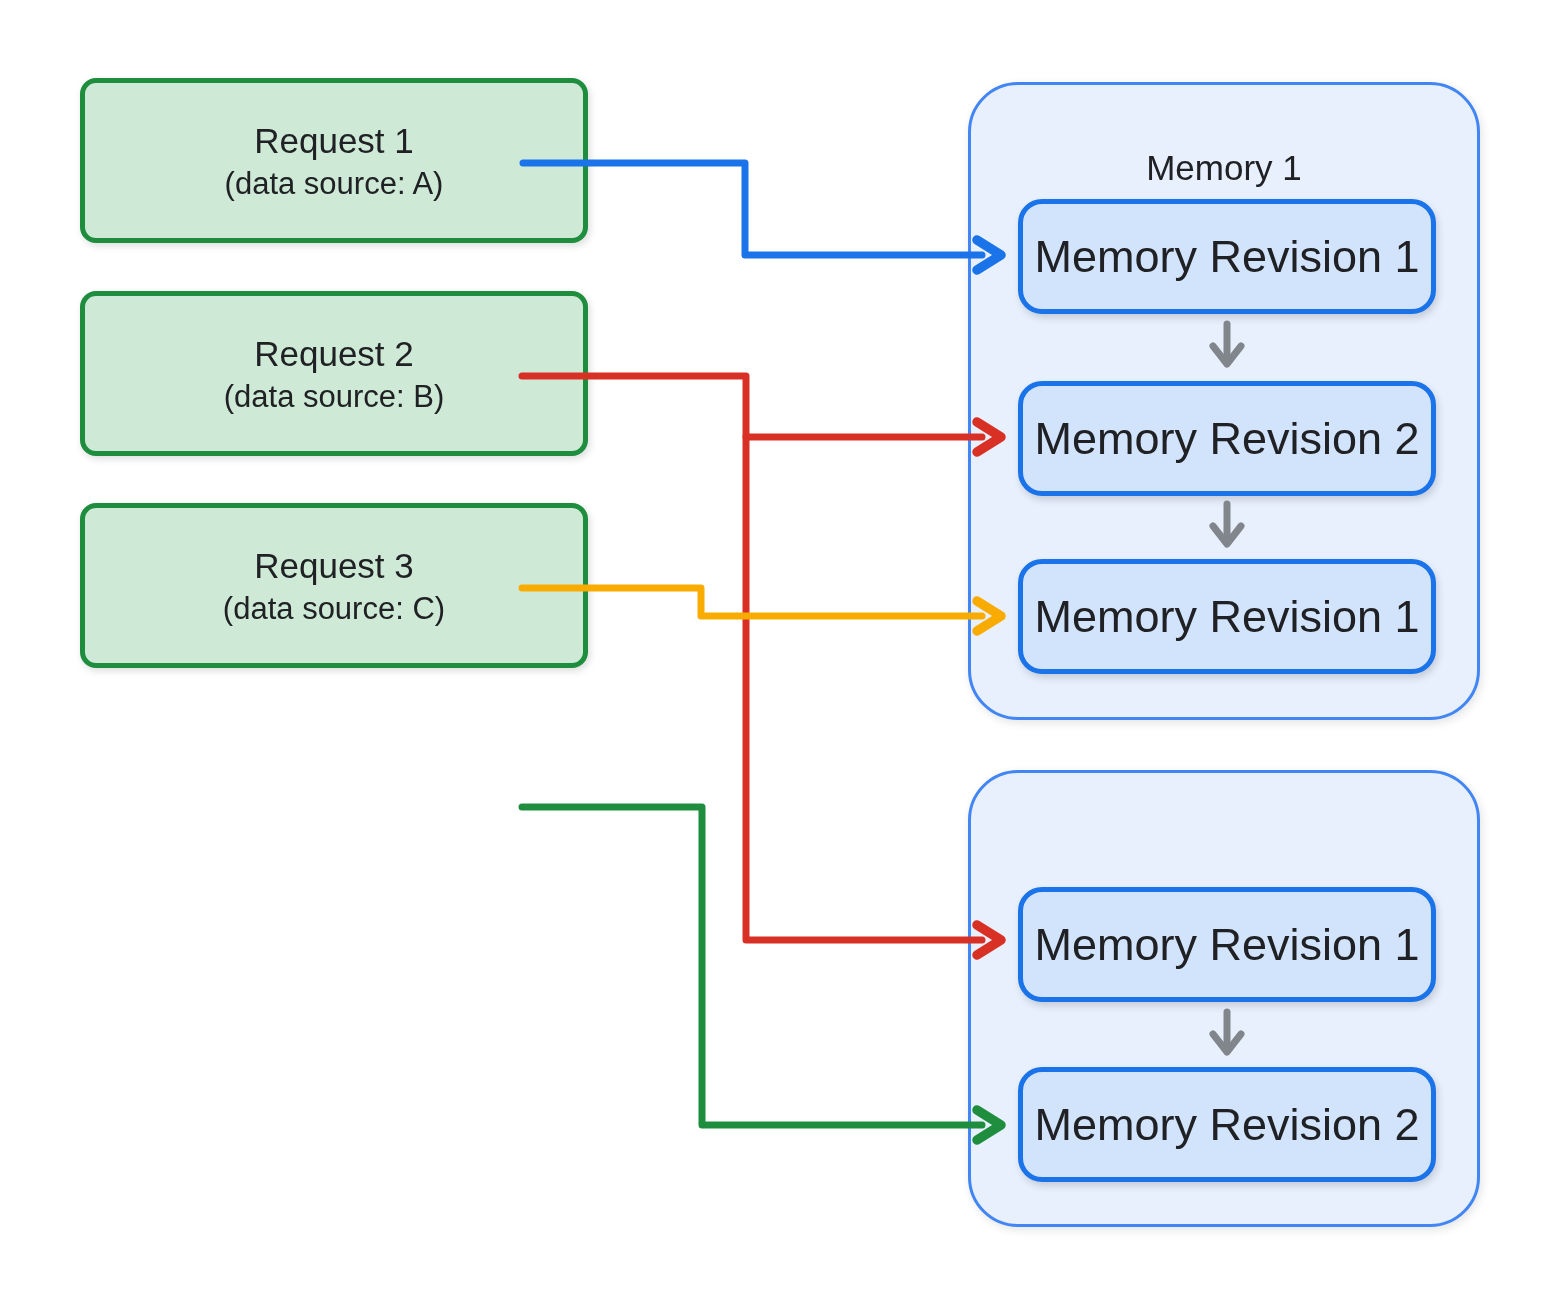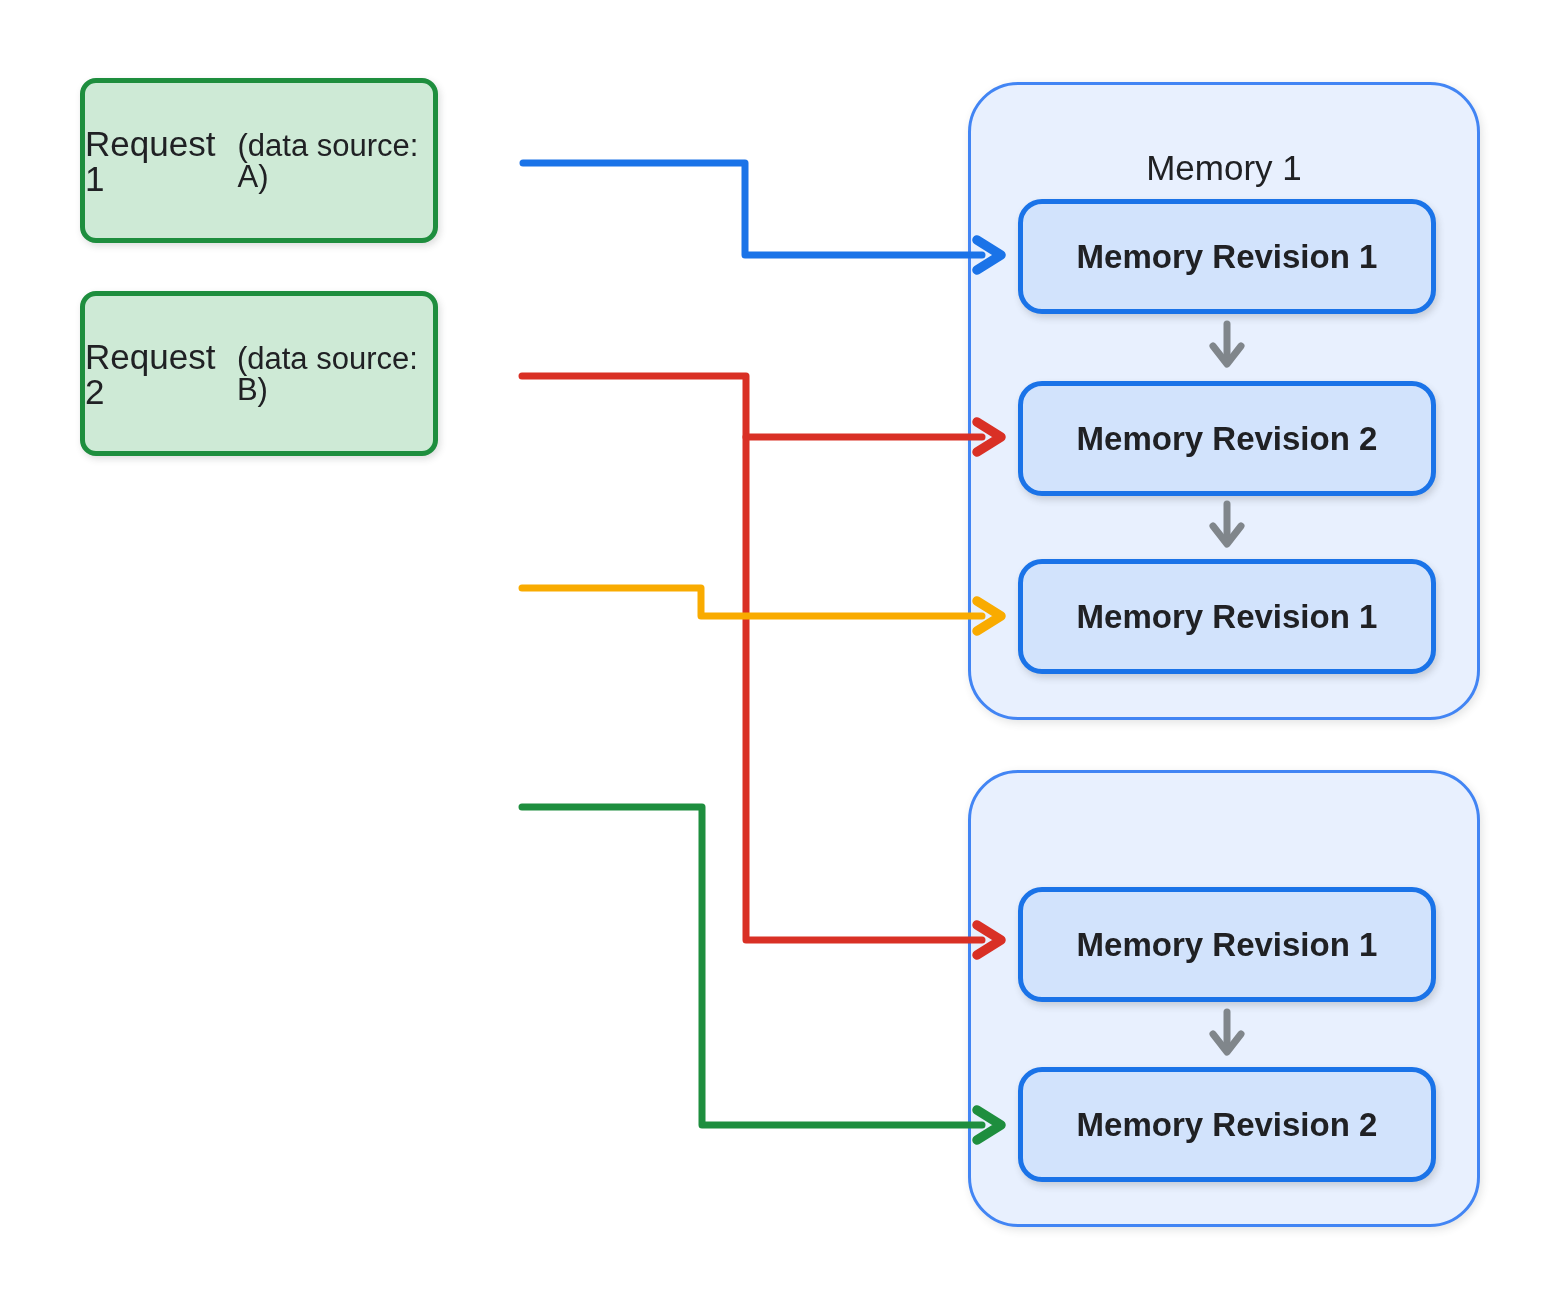--- a/index.html
+++ b/index.html
@@ -10,28 +10,28 @@
     background: var(--background, #ffffff);
     font-family: "Liberation Sans", sans-serif;
     color: var(--text, #202124);
     overflow: hidden;
   }
 
   
   .request {
     position: absolute;
     left: 80px;
-    width: 358px;
+    width: 508px;
     height: 165px;
     box-sizing: border-box;
     background: var(--request-fill);
     border: 5px solid var(--request-border);
     border-radius: 16px;
     display: flex;
-    flex-direction: row;
+    flex-direction: column;
     align-items: center;
     justify-content: center;
     gap: 10px;
     box-shadow: 2px 3px 7px rgba(60,64,67,0.18);
   }
   .request .req-title { font-size: 35px; font-weight: 500; line-height: 1; }
   .request .req-sub   { font-size: 31px; font-weight: 400; line-height: 1; }
 
   
   .memory {
@@ -62,21 +62,21 @@
     height: 115px;
     box-sizing: border-box;
     background: var(--revision-fill);
     border: 5px solid var(--revision-border);
     border-radius: 24px;
     display: flex;
     align-items: center;
     justify-content: center;
     box-shadow: 2px 4px 7px rgba(60,64,67,0.20);
   }
-  .revision .rev-label { font-size: 33px; font-weight: 700; line-height: 1; }
+  .revision .rev-label { font-size: 45px; font-weight: 400; line-height: 1; }
 
   .down-arrow {
     position: absolute;
     left: 236px;
     width: 40px;
     height: 56px;
   }
 
   
   .overlay {
@@ -98,20 +98,24 @@
   <div class="request" style="top:78px">
     <div class="req-title">Request 1</div>
     <div class="req-sub">(data source: A)</div>
   </div>
 
   <div class="request" style="top:291px">
     <div class="req-title">Request 2</div>
     <div class="req-sub">(data source: B)</div>
   </div>
 
+  <div class="request" style="top:503px">
+    <div class="req-title">Request 3</div>
+    <div class="req-sub">(data source: C)</div>
+  </div>
 
 
   <div class="memory" style="top:82px;height:638px">
     <div class="mem-title">Memory 1</div>
 
     <div class="revision" style="top:114px">
       <span class="rev-label">Memory Revision 1</span>
     </div>
 
     <svg class="down-arrow" style="top:233px" viewBox="0 0 40 56" fill="none" stroke-width="7" stroke-linecap="round" stroke-linejoin="round" stroke="#80868b">

